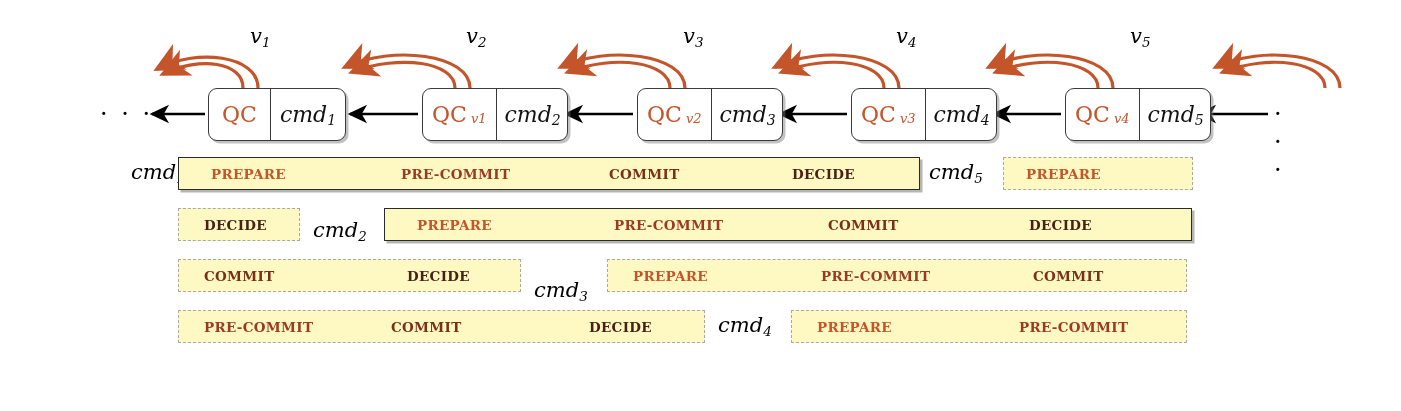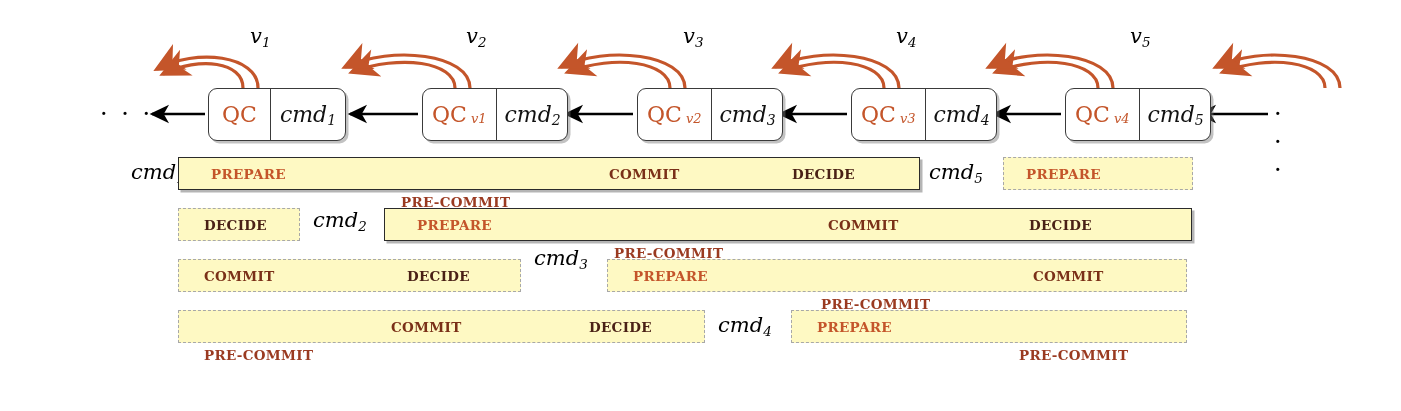--- a/index.html
+++ b/index.html
@@ -103,21 +103,21 @@
     position:absolute;
     top:50%;
     transform:translateY(-50%);
     font-family:"DejaVu Serif", serif;
     font-weight:bold;
     font-size:13.5px;
     letter-spacing:0.3px;
     white-space:nowrap;
   }
   .ph.prepare{color:#c4552a;}
-  .ph.precommit{color:#9a3a21;margin-top:28px;}
+  .ph.precommit{color:#9a3a21;}
   .ph.commit{color:#7a3018;}
   .ph.decide{color:#4a2116;}
 
   .cmdlabel{
     position:absolute;
     font-size:21px;
   }
 
   
   .caption{
@@ -261,37 +261,37 @@
   </div>
 
   <div class="phasebox dashed" style="left:1003px;top:157px;width:190px;">
     <span class="ph prepare" style="left:22px;">PREPARE</span>
   </div>
 
   <div class="phasebox dashed" style="left:178px;top:208px;width:122px;">
     <span class="ph decide" style="left:25px;">DECIDE</span>
   </div>
 
-  <div class="abs math cmdlabel" style="left:313px;top:210px;">
+  <div class="abs math cmdlabel" style="left:313px;top:220px;">
     <span>cmd</span><span class="sub">2</span>
   </div>
 
   <div class="phasebox solid" style="left:384px;top:208px;width:808px;">
     <span class="ph prepare" style="left:32px;">PREPARE</span>
     <span class="ph precommit" style="left:229px;">PRE-COMMIT</span>
     <span class="ph commit" style="left:443px;">COMMIT</span>
     <span class="ph decide" style="left:644px;">DECIDE</span>
   </div>
 
   <div class="phasebox dashed" style="left:178px;top:259px;width:343px;">
     <span class="ph commit" style="left:25px;">COMMIT</span>
     <span class="ph decide" style="left:228px;">DECIDE</span>
   </div>
 
-  <div class="abs math cmdlabel" style="left:534px;top:248px;">
+  <div class="abs math cmdlabel" style="left:534px;top:280px;">
     <span>cmd</span><span class="sub">3</span>
   </div>
 
   <div class="phasebox dashed" style="left:607px;top:259px;width:580px;">
     <span class="ph prepare" style="left:25px;">PREPARE</span>
     <span class="ph precommit" style="left:213px;">PRE-COMMIT</span>
     <span class="ph commit" style="left:425px;">COMMIT</span>
   </div>
 
   <div class="phasebox dashed" style="left:178px;top:310px;width:527px;">

